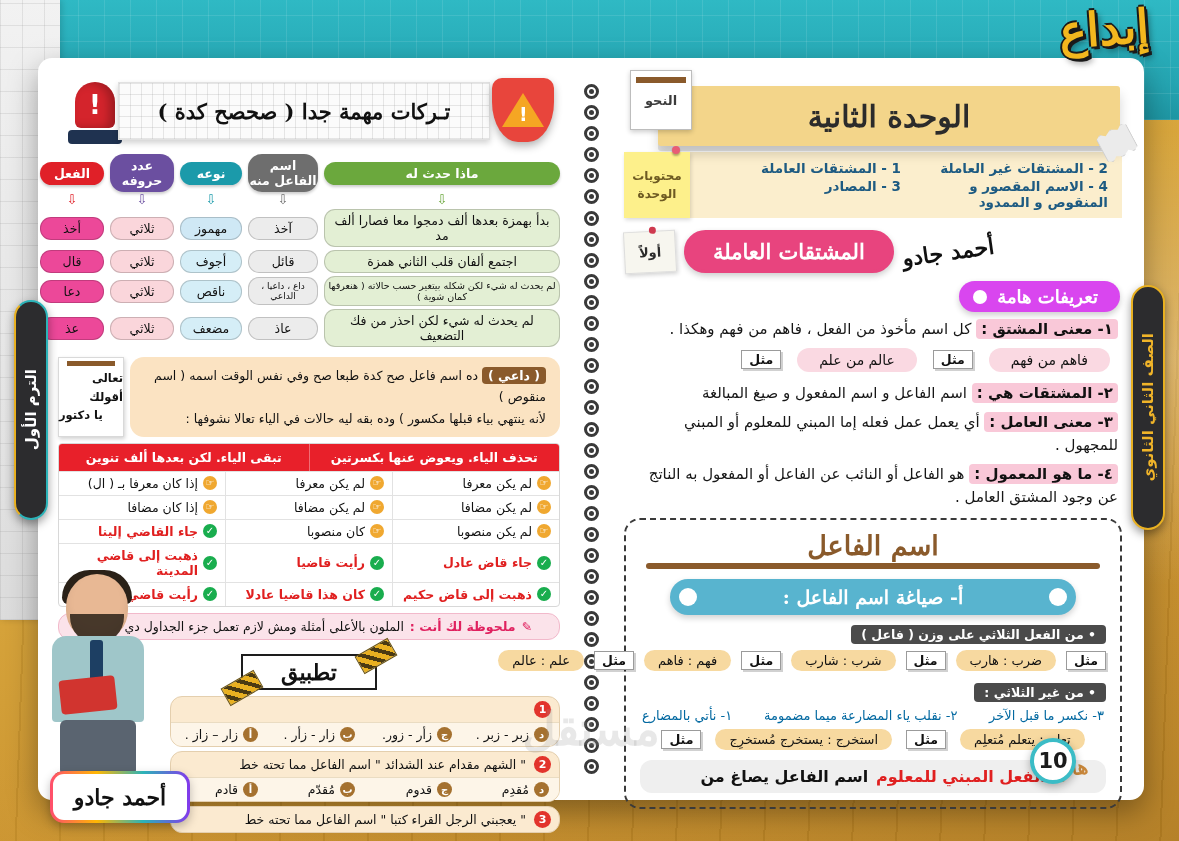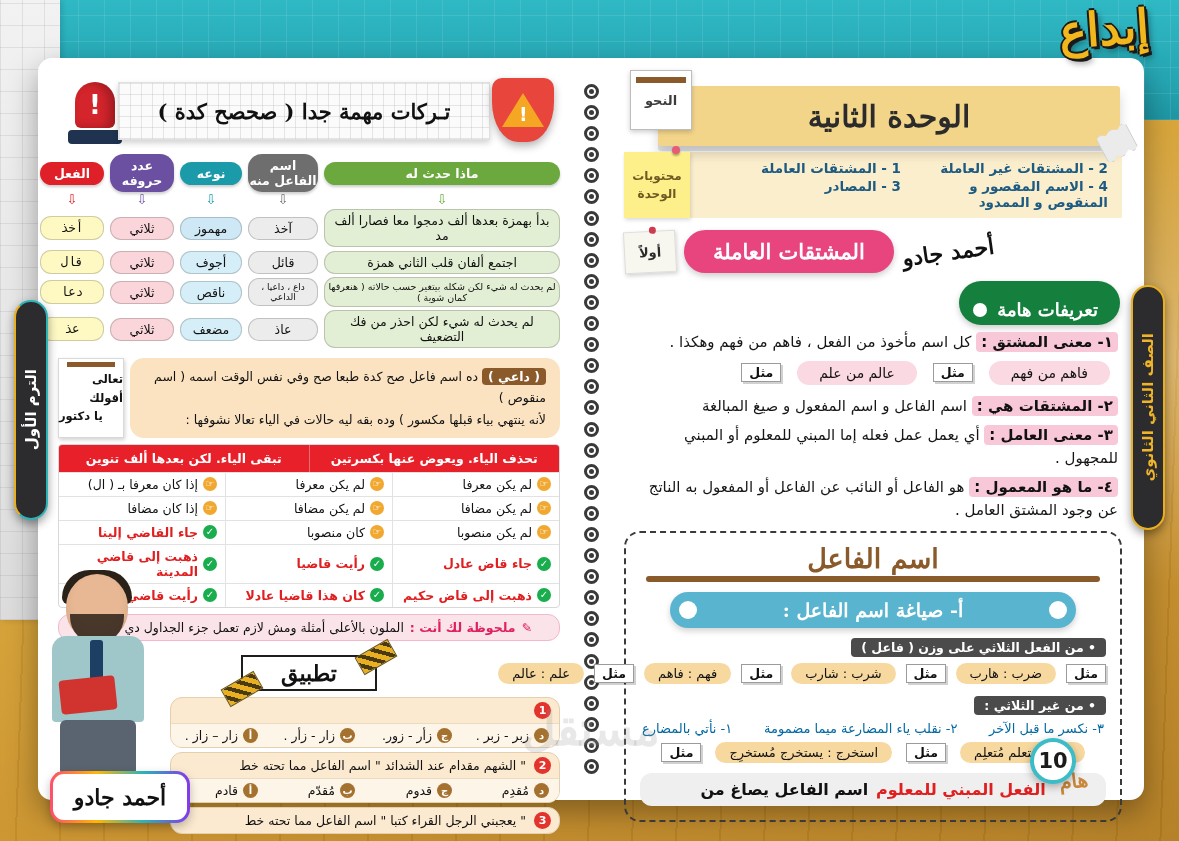--- a/index.html
+++ b/index.html
@@ -179,22 +179,22 @@
     font-family:"DejaVu Serif", serif;
   }
   .handwrite {
     margin-right:auto; font-size:22px; font-weight:bold; color:#111;
     font-family:"DejaVu Serif", serif; transform:rotate(-8deg);
   }
 
   
   .brown-head {
     display:inline-flex; align-items:center; gap:10px;
-    background:#15803d; color:#fff; border-radius:22px;
-    padding:18px 22px 5px 14px; font-size:18px; font-weight:bold;
+    background:#d946ef; color:#fff; border-radius:22px;
+    padding:5px 22px 5px 14px; font-size:18px; font-weight:bold;
     font-family:"DejaVu Serif", serif;
     box-shadow:0 3px 6px rgba(0,0,0,.2);
   }
   .brown-head .dot { width:14px;height:14px;border-radius:50%;background:#fff; flex:none;}
   .brown-head-wrap{ display:flex; justify-content:flex-start; margin:4px 8px 6px 6px;}
 
   .deflist { margin:6px 10px 0 8px; }
   .defline { font-size:15px; color:#161616; margin-bottom:7px; line-height:1.5; text-align:right; }
   .lbl-pink { background:#f9c8d8; border-radius:4px; padding:1px 5px; font-weight:bold; color:#111; }
   .examples-row { display:flex; gap:16px; align-items:center; justify-content:flex-start; margin:6px 8px 10px 8px; }
@@ -298,21 +298,21 @@
     text-align:center; padding:4px 0; flex:none;
     box-shadow:0 2px 3px rgba(0,0,0,.2);
   }
   .arrows { display:flex; gap:6px; margin:1px 4px 1px 4px; align-items:center; }
   .arrow { text-align:center; flex:none; font-size:13px; line-height:1; }
   .vt-row { display:flex; gap:6px; margin:3px 4px; align-items:center; }
   .cell {
     border-radius:11px; font-size:12.5px; text-align:center; padding:3px 2px; flex:none;
     border:1px solid rgba(0,0,0,.18); color:#111;
   }
-  .c-verb { background:#fef9c3;font-family:Liberation Mono, monospace; }
+  .c-verb { background:#ec4899; }
   .c-cnt  { background:#fad6db; }
   .c-typ1 { background:#cfe8f5; }
   .c-typ2 { background:#d5eef7; }
   .c-name { background:#ececec; }
   .c-what { background:#e3efd4; }
   .w-verb{width:64px;} .w-cnt{width:64px;} .w-typ{width:62px;} .w-name{width:70px;} .w-what{width:236px;}
 
   
   .onote { display:flex; align-items:stretch; margin:10px 4px 6px 4px; gap:6px; }
   .onote-body {

